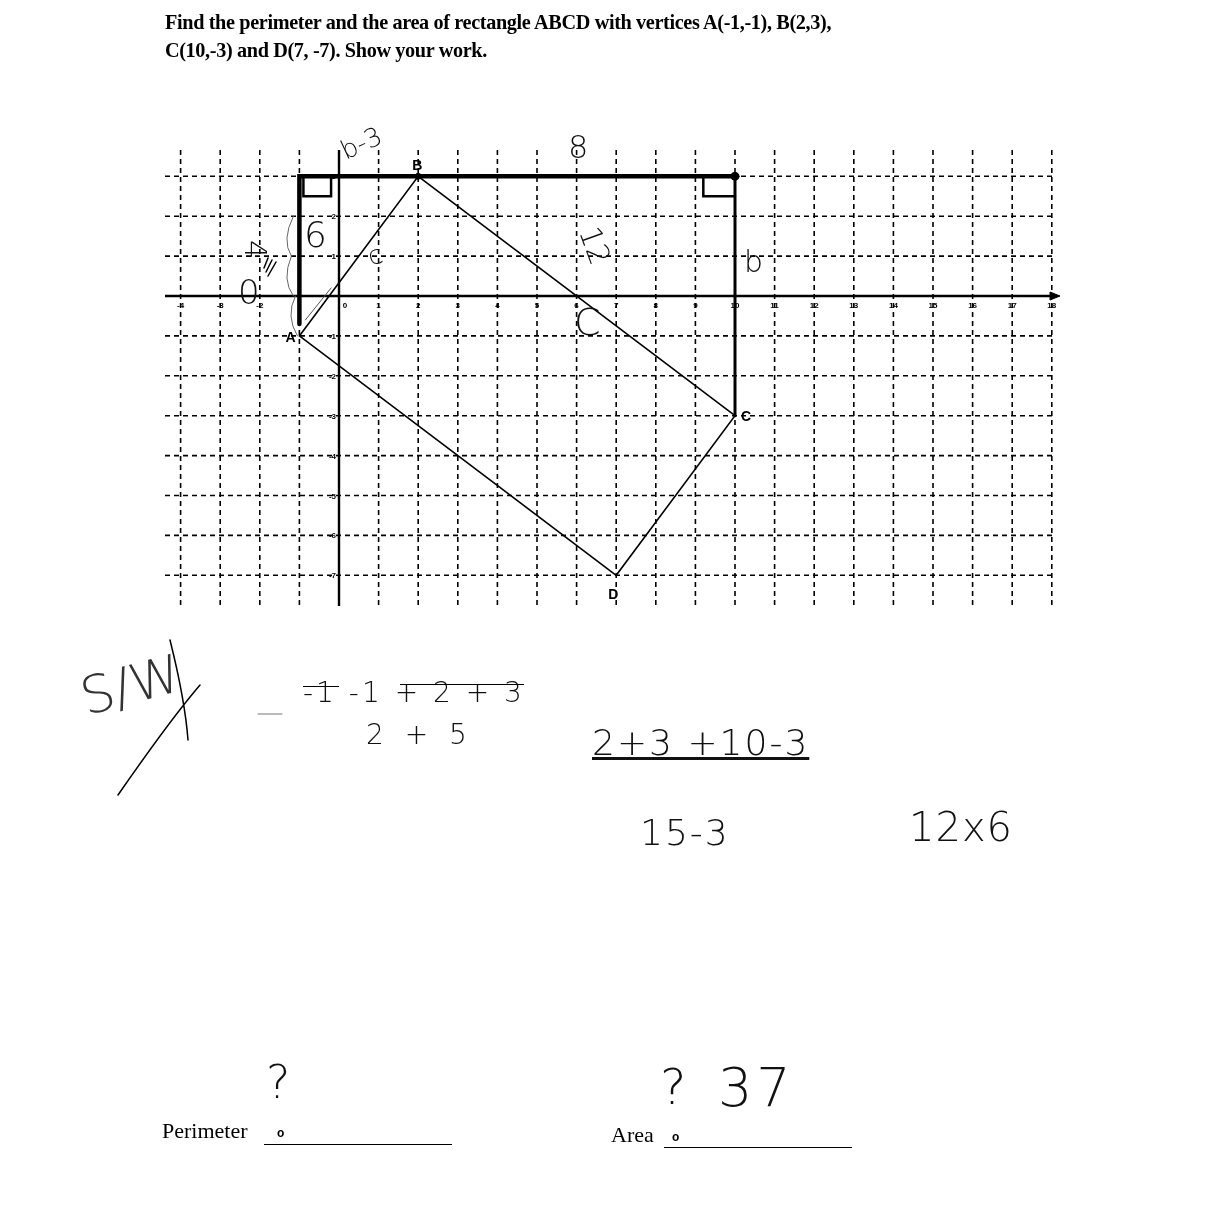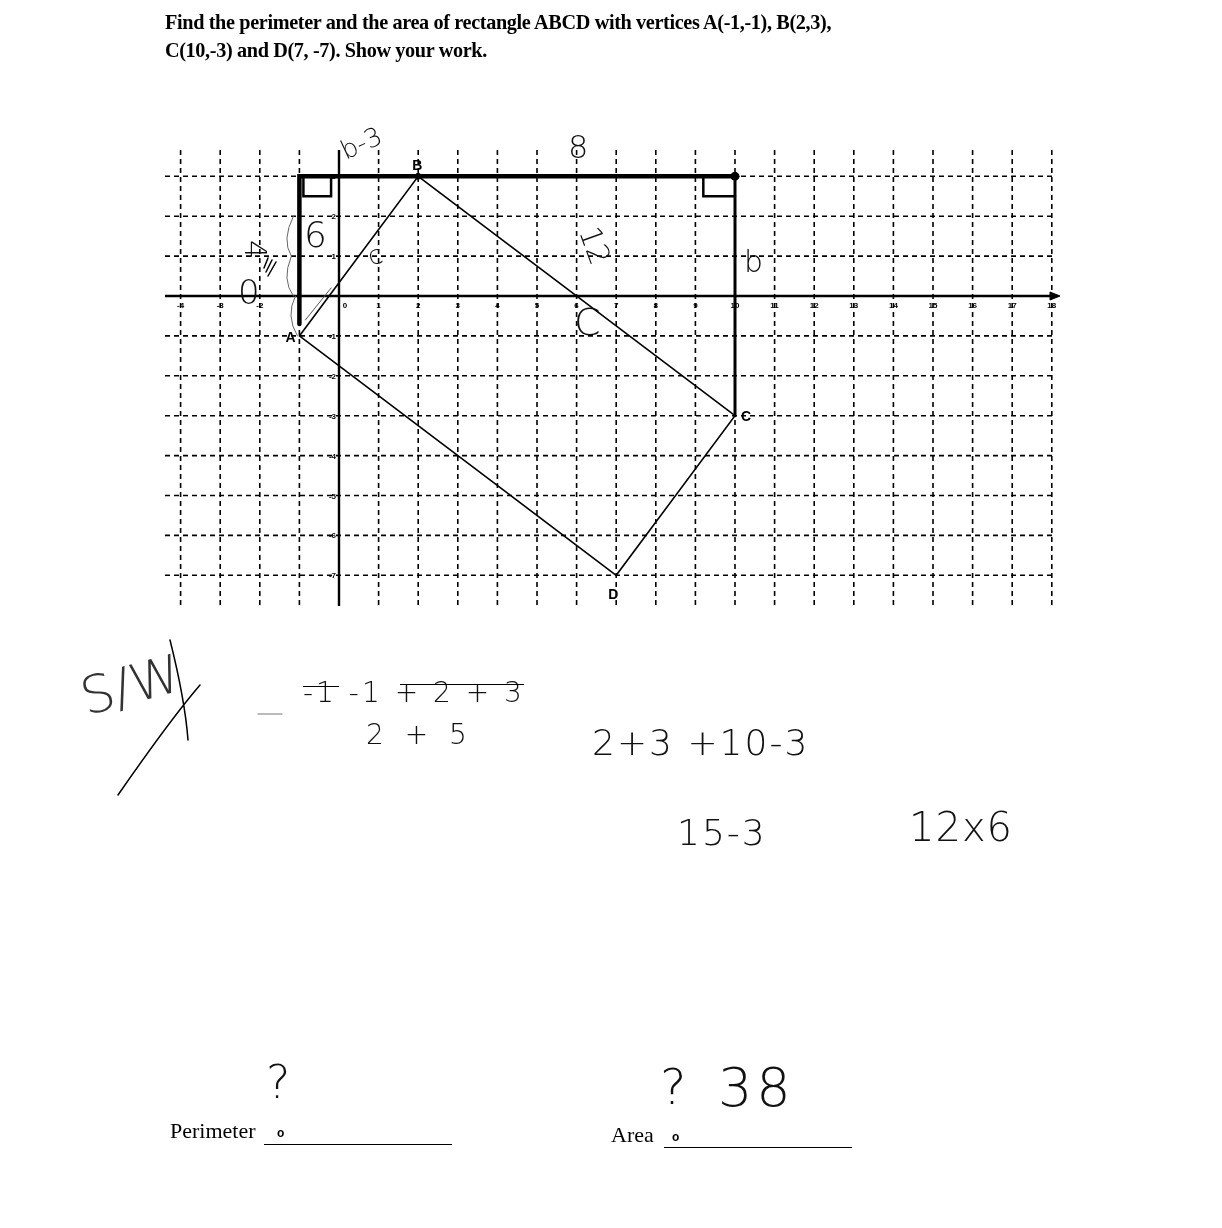--- a/index.html
+++ b/index.html
@@ -127,26 +127,26 @@
 <div class="hw" style="left:368px;top:240px;font-size:26px;transform:rotate(-15deg);">c</div>
 <div class="hw" style="left:576px;top:228px;font-size:30px;transform:rotate(70deg);">12</div>
 <div class="hw" style="left:574px;top:300px;font-size:38px;">C</div>
 <div class="hw" style="left:744px;top:244px;font-size:30px;">b</div>
 
 <div class="hw" style="left:80px;top:655px;font-size:52px;transform:rotate(-15deg);color:#333;">S/W</div>
 <div class="hw" style="left:303px;top:676px;font-size:28px;letter-spacing:3px;">-1 -1 + 2 + 3</div>
 <div style="position:absolute;left:303px;top:686px;width:36px;border-top:1.4px solid #000;"></div>
 <div style="position:absolute;left:400px;top:684px;width:124px;border-top:1.2px solid #000;"></div>
 <div class="hw" style="left:366px;top:686px;font-size:28px;letter-spacing:6px;margin-top:32px;">2 + 5</div>
-<div class="hw" style="left:592px;top:722px;font-size:36px;letter-spacing:2px;">2+3 +10-3</div>
-<div class="hw" style="left:640px;top:812px;font-size:36px;letter-spacing:2px;margin-left:37px;">15-3</div>
+<div class="hw" style="left:592px;top:722px;font-size:36px;letter-spacing:2px;text-decoration:underline;">2+3 +10-3</div>
+<div class="hw" style="left:640px;top:812px;font-size:36px;letter-spacing:2px;">15-3</div>
 <div class="hw" style="left:909px;top:804px;font-size:40px;letter-spacing:1px;">12x6</div>
 
 <div class="hw" style="left:266px;top:1055px;font-size:46px;">?</div>
-<div class="answer-label" style="left:170px;top:1118px;text-align:center;">Perimeter</div>
+<div class="answer-label" style="left:162px;top:1118px;text-align:center;">Perimeter</div>
 <div class="dot" style="left:277px;top:1126px;">o</div>
 <div class="answer-line" style="left:264px;top:1144px;width:188px;"><span></span></div>
 
 <div class="hw" style="left:660px;top:1058px;font-size:50px;">?</div>
-<div class="hw" style="left:718px;top:1056px;font-size:54px;letter-spacing:4px;">38</div>
+<div class="hw" style="left:718px;top:1056px;font-size:54px;letter-spacing:4px;">37</div>
 <div class="answer-label" style="left:611px;top:1122px;">Area</div>
 <div class="dot" style="left:672px;top:1130px;">o</div>
 <div class="answer-line" style="left:664px;top:1147px;width:188px;"></div>
 
 </body></html>

